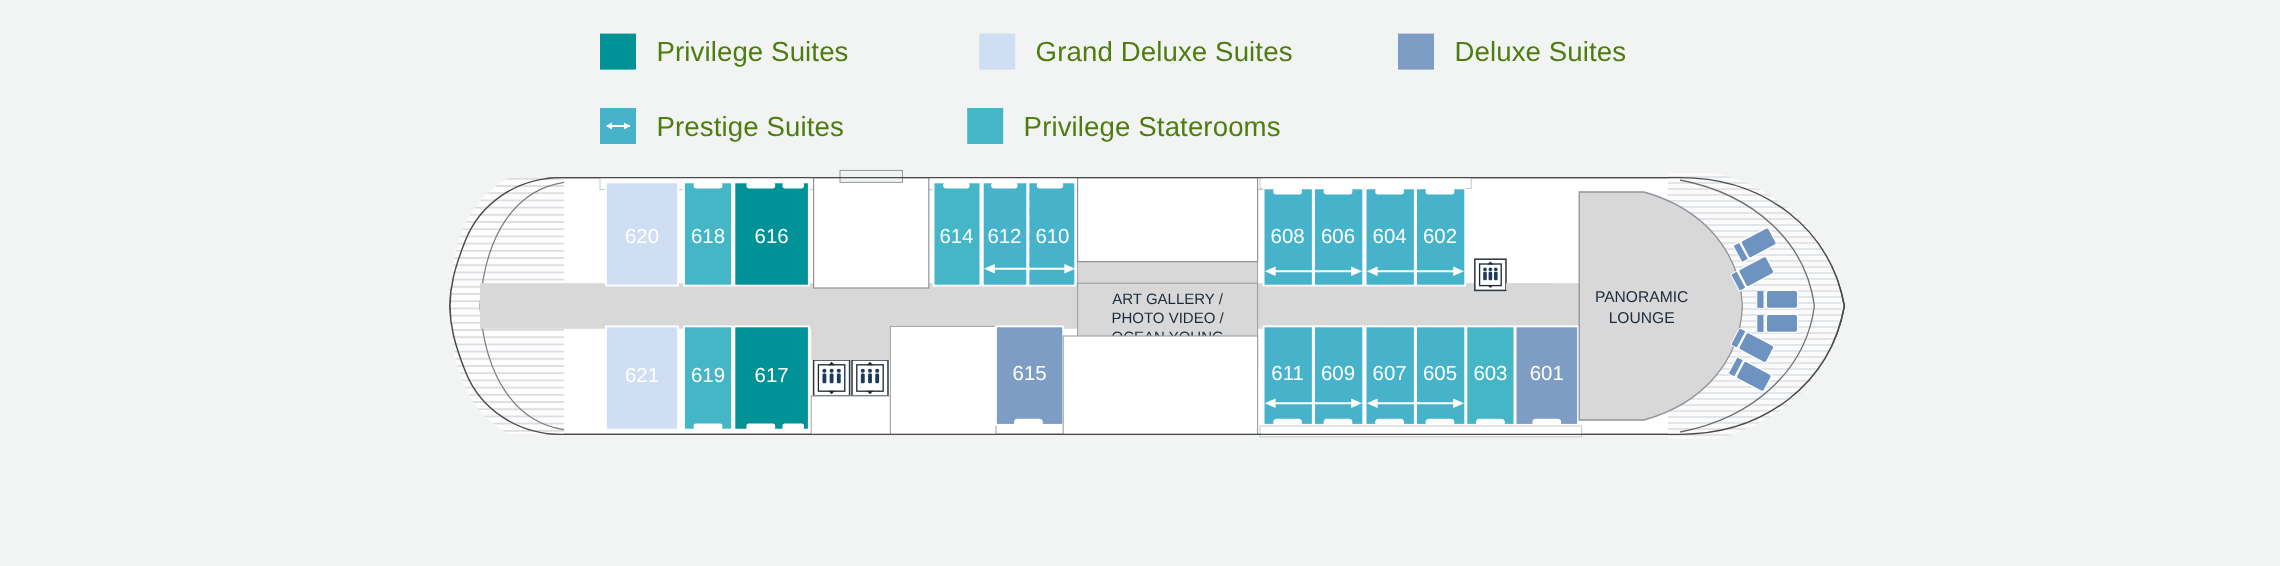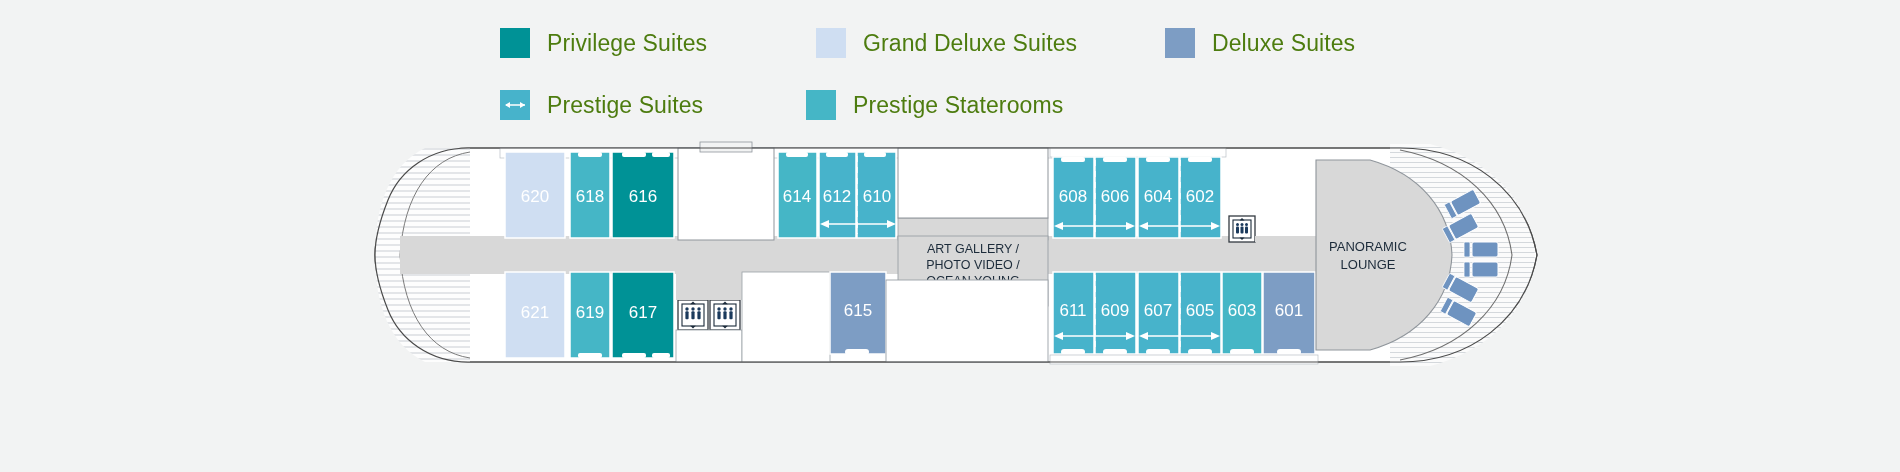--- a/index.html
+++ b/index.html
@@ -66,21 +66,21 @@
           <path d="M2 5.5 L21 5.5" stroke="#ffffff" stroke-width="1.6"></path>
           <path d="M1 5.5 L6 2.6 L6 8.4 Z" fill="#ffffff"></path>
           <path d="M21 5.5 L16 2.6 L16 8.4 Z" fill="#ffffff"></path>
         </svg>
       </span>
       <span class="legend-label">Prestige Suites</span>
     </div>
 
     <div class="legend-row legend-item" style="left:306px; top:62px;">
       <span class="swatch" style="background:#45b6c6"></span>
-      <span class="legend-label">Prestige Staterooms</span>
+      <span class="legend-label">Privilege Staterooms</span>
     </div>
 
   </div>
 
   <div id="ship">
   <svg width="1900" height="230" viewBox="0 0 1900 230" xmlns="http://www.w3.org/2000/svg">
 
     <defs>
 
       <pattern id="planks" width="6" height="6" patternUnits="userSpaceOnUse">

